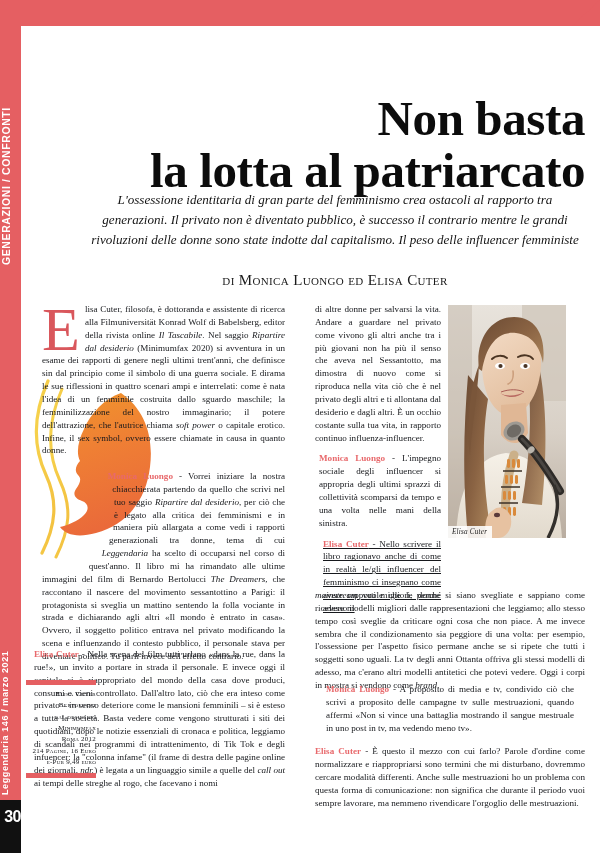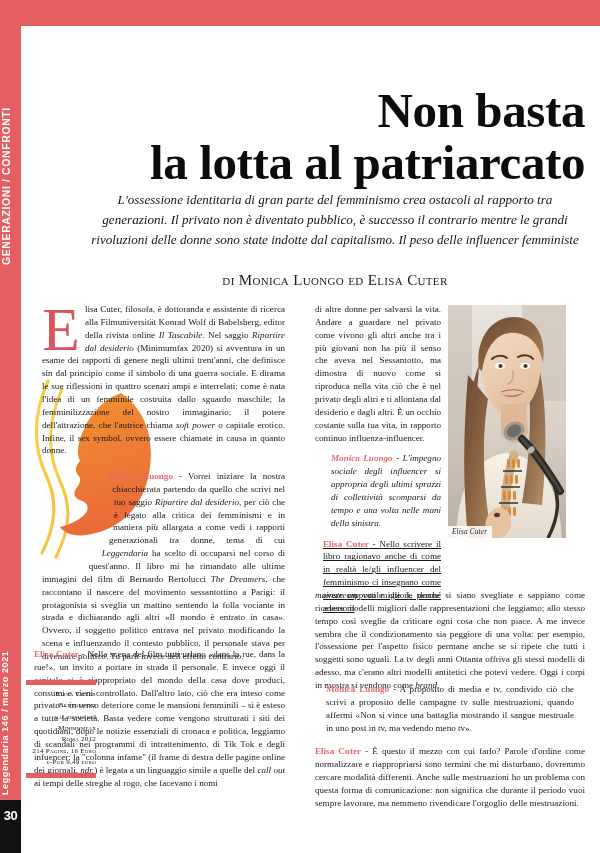--- a/index.html
+++ b/index.html
@@ -72,40 +72,40 @@
     position: absolute;
     left: 0; top: 800px;
     width: 21px; height: 53px;
     background: #111111;
     color: #ffffff;
   }
   .page-number {
     position: absolute;
     left: 0; top: 8px;
     width: 21px;
-    text-align: center;
+    text-align: right;
     font-family: "Liberation Sans", sans-serif;
     font-weight: bold;
-    font-size: 13px;
+    font-size: 16px;
     letter-spacing: -.5px;
   }
 
   
   #headline {
     position: absolute;
     left: 40px; top: 52px;
     width: 545px;
     text-align: right;
     font-family: "Liberation Serif", serif;
     font-size: 49px;
     line-height: 1.07;
     letter-spacing: -.4px;
     color: #0c0c0c;
   }
-  #headline .l1 { display:block; }
+  #headline .l1 { display:block;margin-top:8px; }
   #headline .l2 { display:block; }
 
   #standfirst {
     position: absolute;
     left: 85px; top: 190px;
     width: 500px;
     text-align: center;
     font-style: italic;
     font-size: 13.1px;
     line-height: 1.53;
@@ -312,21 +312,21 @@
     <div>dal desiderio</div>
     <div>Minimumfax</div>
     <div>Roma 2012</div>
     <div>214 Pagine, 16 Euro</div>
     <div>e-Pub 9,49 euro</div>
     <div class="rule-bottom"></div>
   </div>
 
   <div class="col" id="col-right-narrow">
     <span>di altre donne per salvarsi la vita. Andare a guardare nel privato come vivono gli altri anche tra i più giovani non ha più il senso che aveva nel Sessantotto, ma dimostra di nuovo come si riproduca nella vita ciò che è nel privato degli altri e ti allontana dal desiderio e dagli altri. È un occhio costante sulla tua vita, in rapporto continuo influenza-influencer.</span>
-    <p style="margin:8px 0 0 16px;font-style:italic;">
+    <p style="margin:8px 0 0 4px;">
       <span class="speaker">Monica Luongo</span><span> - L'impegno sociale degli influencer si appropria degli ultimi sprazzi di collettività scomparsi da tempo e una volta nelle mani della sinistra.</span>
     </p>
     <p style="margin:8px 0 0 8px;text-decoration:underline;">
       <span class="speaker">Elisa Cuter</span><span> - Nello scrivere il libro ragionavo anche di come in realtà le/gli influencer del femminismo ci insegnano come avere rapporti migliori, perché adesso il </span>
     </p>
   </div>
 
   <div class="col" id="col-right-wide">
     <span class="it">mainstream</span><span> vuole che le donne si siano svegliate e sappiano come ricevere modelli migliori dalle rappresentazioni che leggiamo; allo stesso tempo così sveglie da criticare ogni cosa che non piace. A me invece sembra che il condizionamento sia peggiore di una volta: per esempio, l'ossessione per l'aspetto fisico permane anche se si ripete che tutti i soggetti sono uguali. La tv degli anni Ottanta offriva gli stessi modelli di adesso, ma c'erano altri modelli antitetici che potevi vedere. Oggi i corpi in mostra si vendono come </span><span class="it">brand</span><span>.</span>
   </div>

